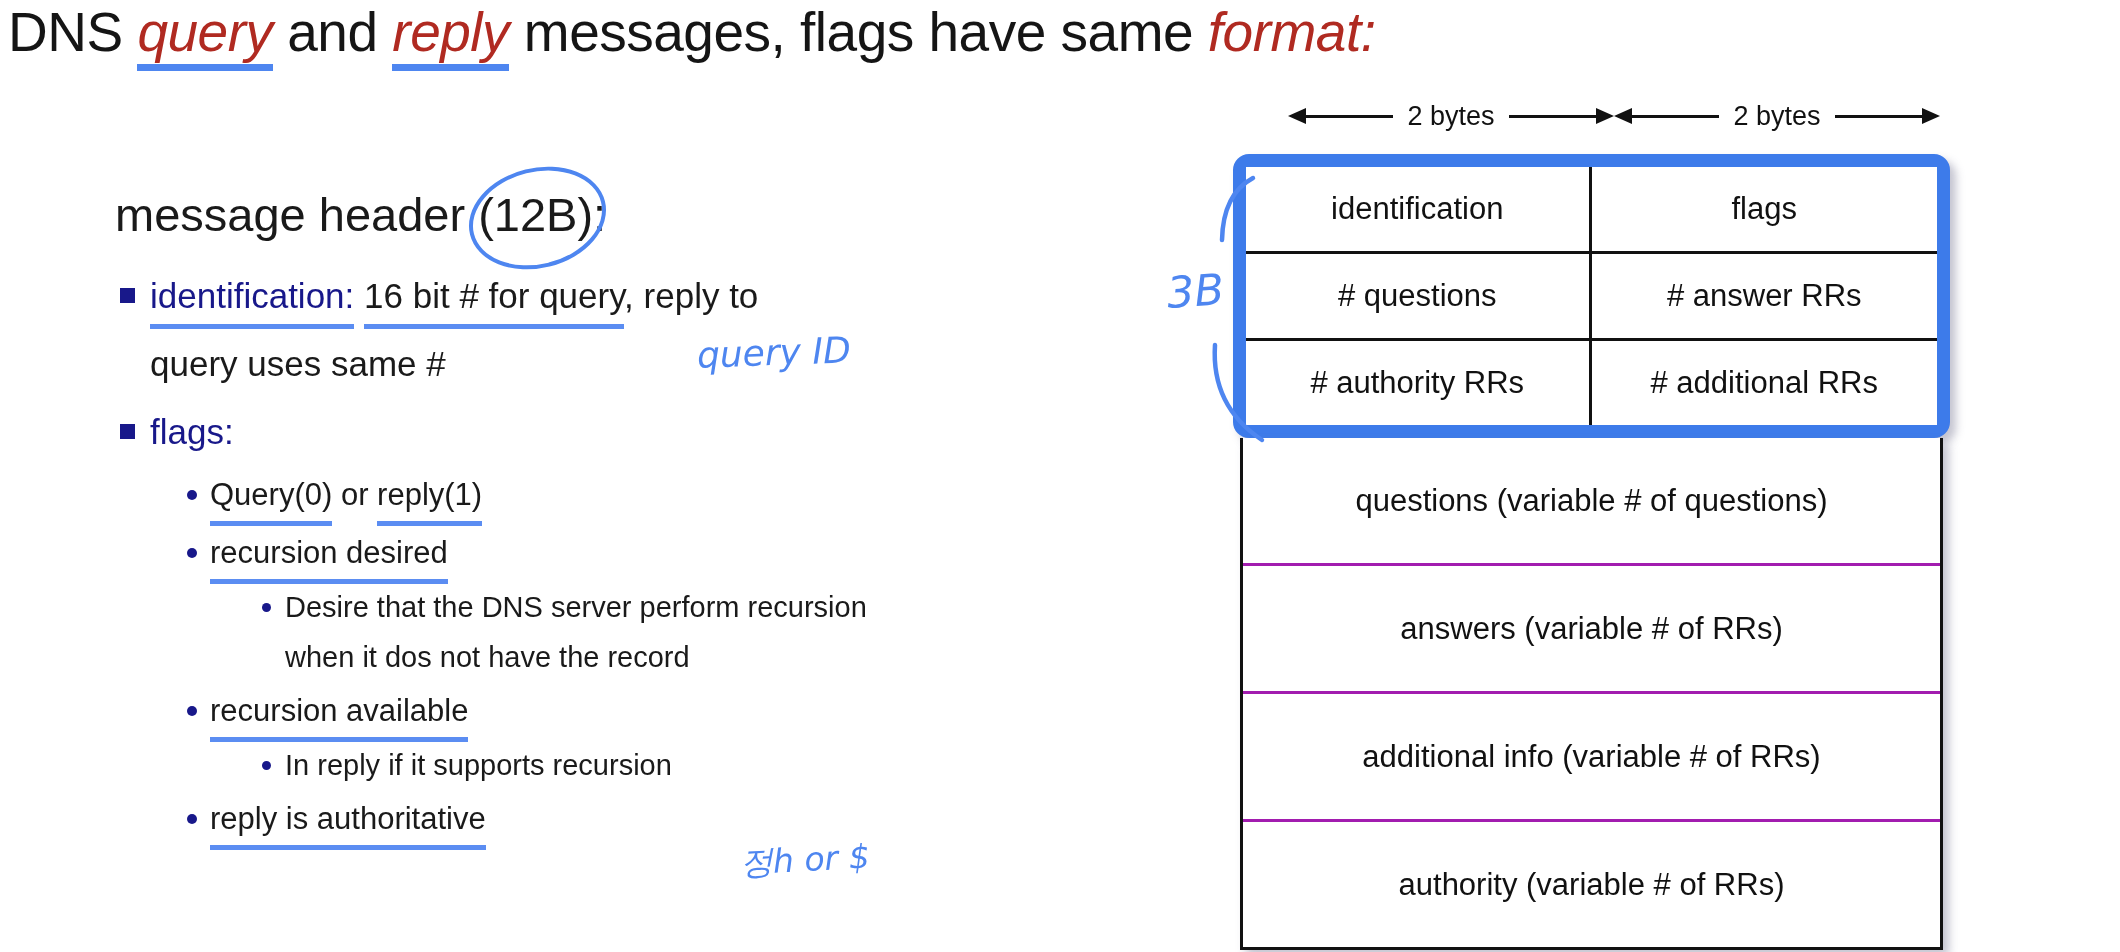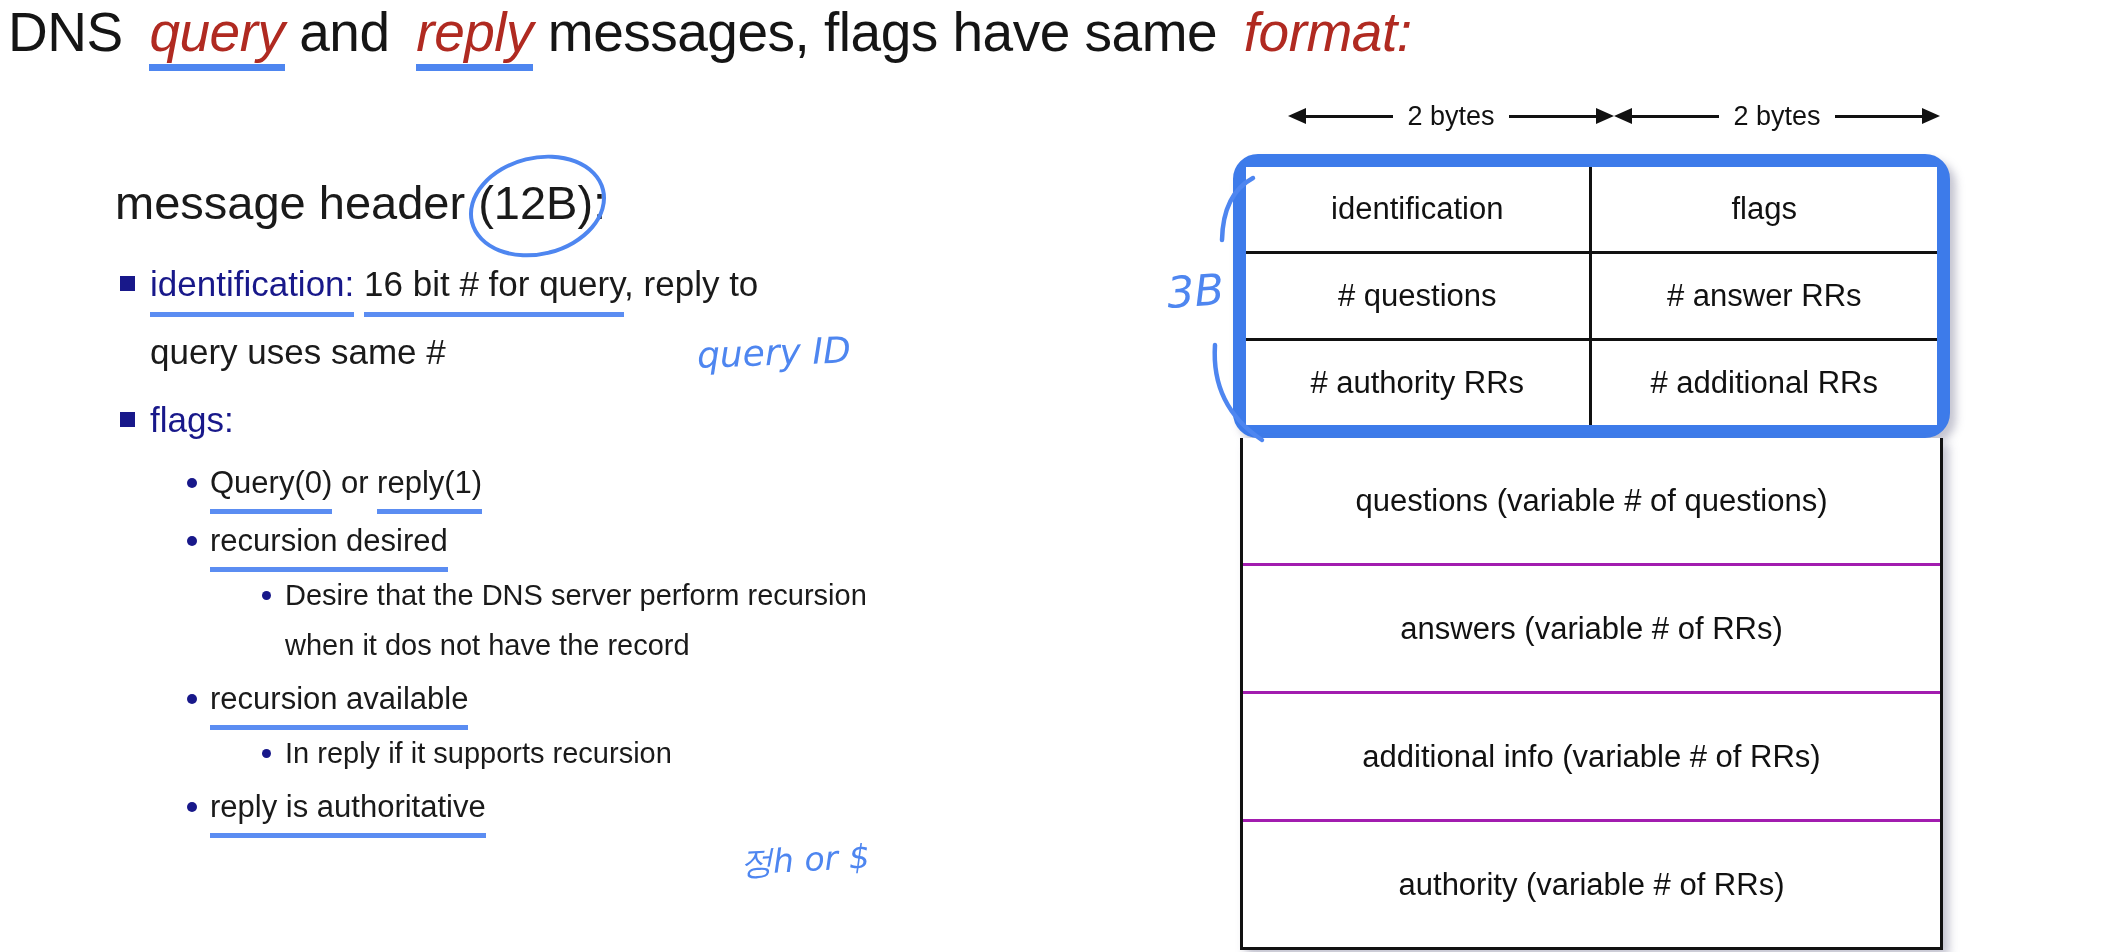--- a/index.html
+++ b/index.html
@@ -5,25 +5,25 @@
   html,body { margin:0; padding:0; background:#ffffff; }
   .slide {
     position:relative; width:2120px; height:952px; background:#ffffff;
     font-family:"Liberation Sans", sans-serif; color:#1a1a1a; overflow:hidden;
   }
   
   .title {
     position:absolute; left:8px; top:0px; margin:0; font-weight:normal;
     font-size:55px; letter-spacing:-0.5px; white-space:nowrap; color:#151515;
   }
-  .red-it { color:#b02a21; font-style:italic;margin-left:12px; }
+  .red-it { color:#b02a21; font-style:italic; }
   .hand-u-title { border-bottom:7px solid #4e86f0; padding-bottom:1px; }
   
   .left-col { position:absolute; left:85px; top:160px; width:1000px; }
-  .msg-header { font-size:47px; margin:12px 0 0 30px; line-height:62px; }
+  .msg-header { font-size:47px; margin:24px 0 0 30px; line-height:62px; }
   .circled { position:relative; display:inline-block; }
   .circle-mark {
     position:absolute; left:-10px; right:-14px; top:-16px; bottom:-22px;
     border:4px solid #4e86f0; border-radius:50%; transform:rotate(-14deg);
   }
   ul.l1, ul.l2, ul.l3 { list-style:none; margin:0; padding:0; }
   ul.l1 { margin-top:16px; font-size:35px; }
   ul.l1 > li { position:relative; padding-left:65px; line-height:68px; }
   ul.l1 > li::before {
     content:""; position:absolute; left:35px; top:26px;
@@ -53,21 +53,21 @@
   
   .diagram { position:absolute; left:1233px; top:96px; width:717px; }
   .bytes-row { display:flex; height:40px; margin:0 10px 18px 55px;text-align:center; }
   .byte-arrow { flex:1; display:flex; align-items:center; }
   .ah { width:0; height:0; border-top:8px solid transparent; border-bottom:8px solid transparent; }
   .ah-left  { border-right:18px solid #111; }
   .ah-right { border-left:18px solid #111; }
   .aline { flex:1; height:3px; background:#111; }
   .byte-label { margin:0 14px; font-size:27px; color:#111; white-space:nowrap; }
   .hdr-box {
-    border:13px solid #3d7bea; border-radius:25px; background:#fdba74;
+    border:13px solid #3d7bea; border-radius:16px; background:#fdba74;
     box-shadow:6px 6px 9px rgba(125,125,150,0.45);
   }
   .hdr-grid { display:grid; grid-template-columns:1fr 1fr; }
   .hcell {
     height:84px; display:flex; align-items:center; justify-content:center;
     font-size:31px; color:#111; background:#fff;
   }
   .hcell:nth-child(odd) { border-right:3px solid #111; }
   .hcell:nth-child(-n+4) { border-bottom:3px solid #111; }
   .body-rows {

